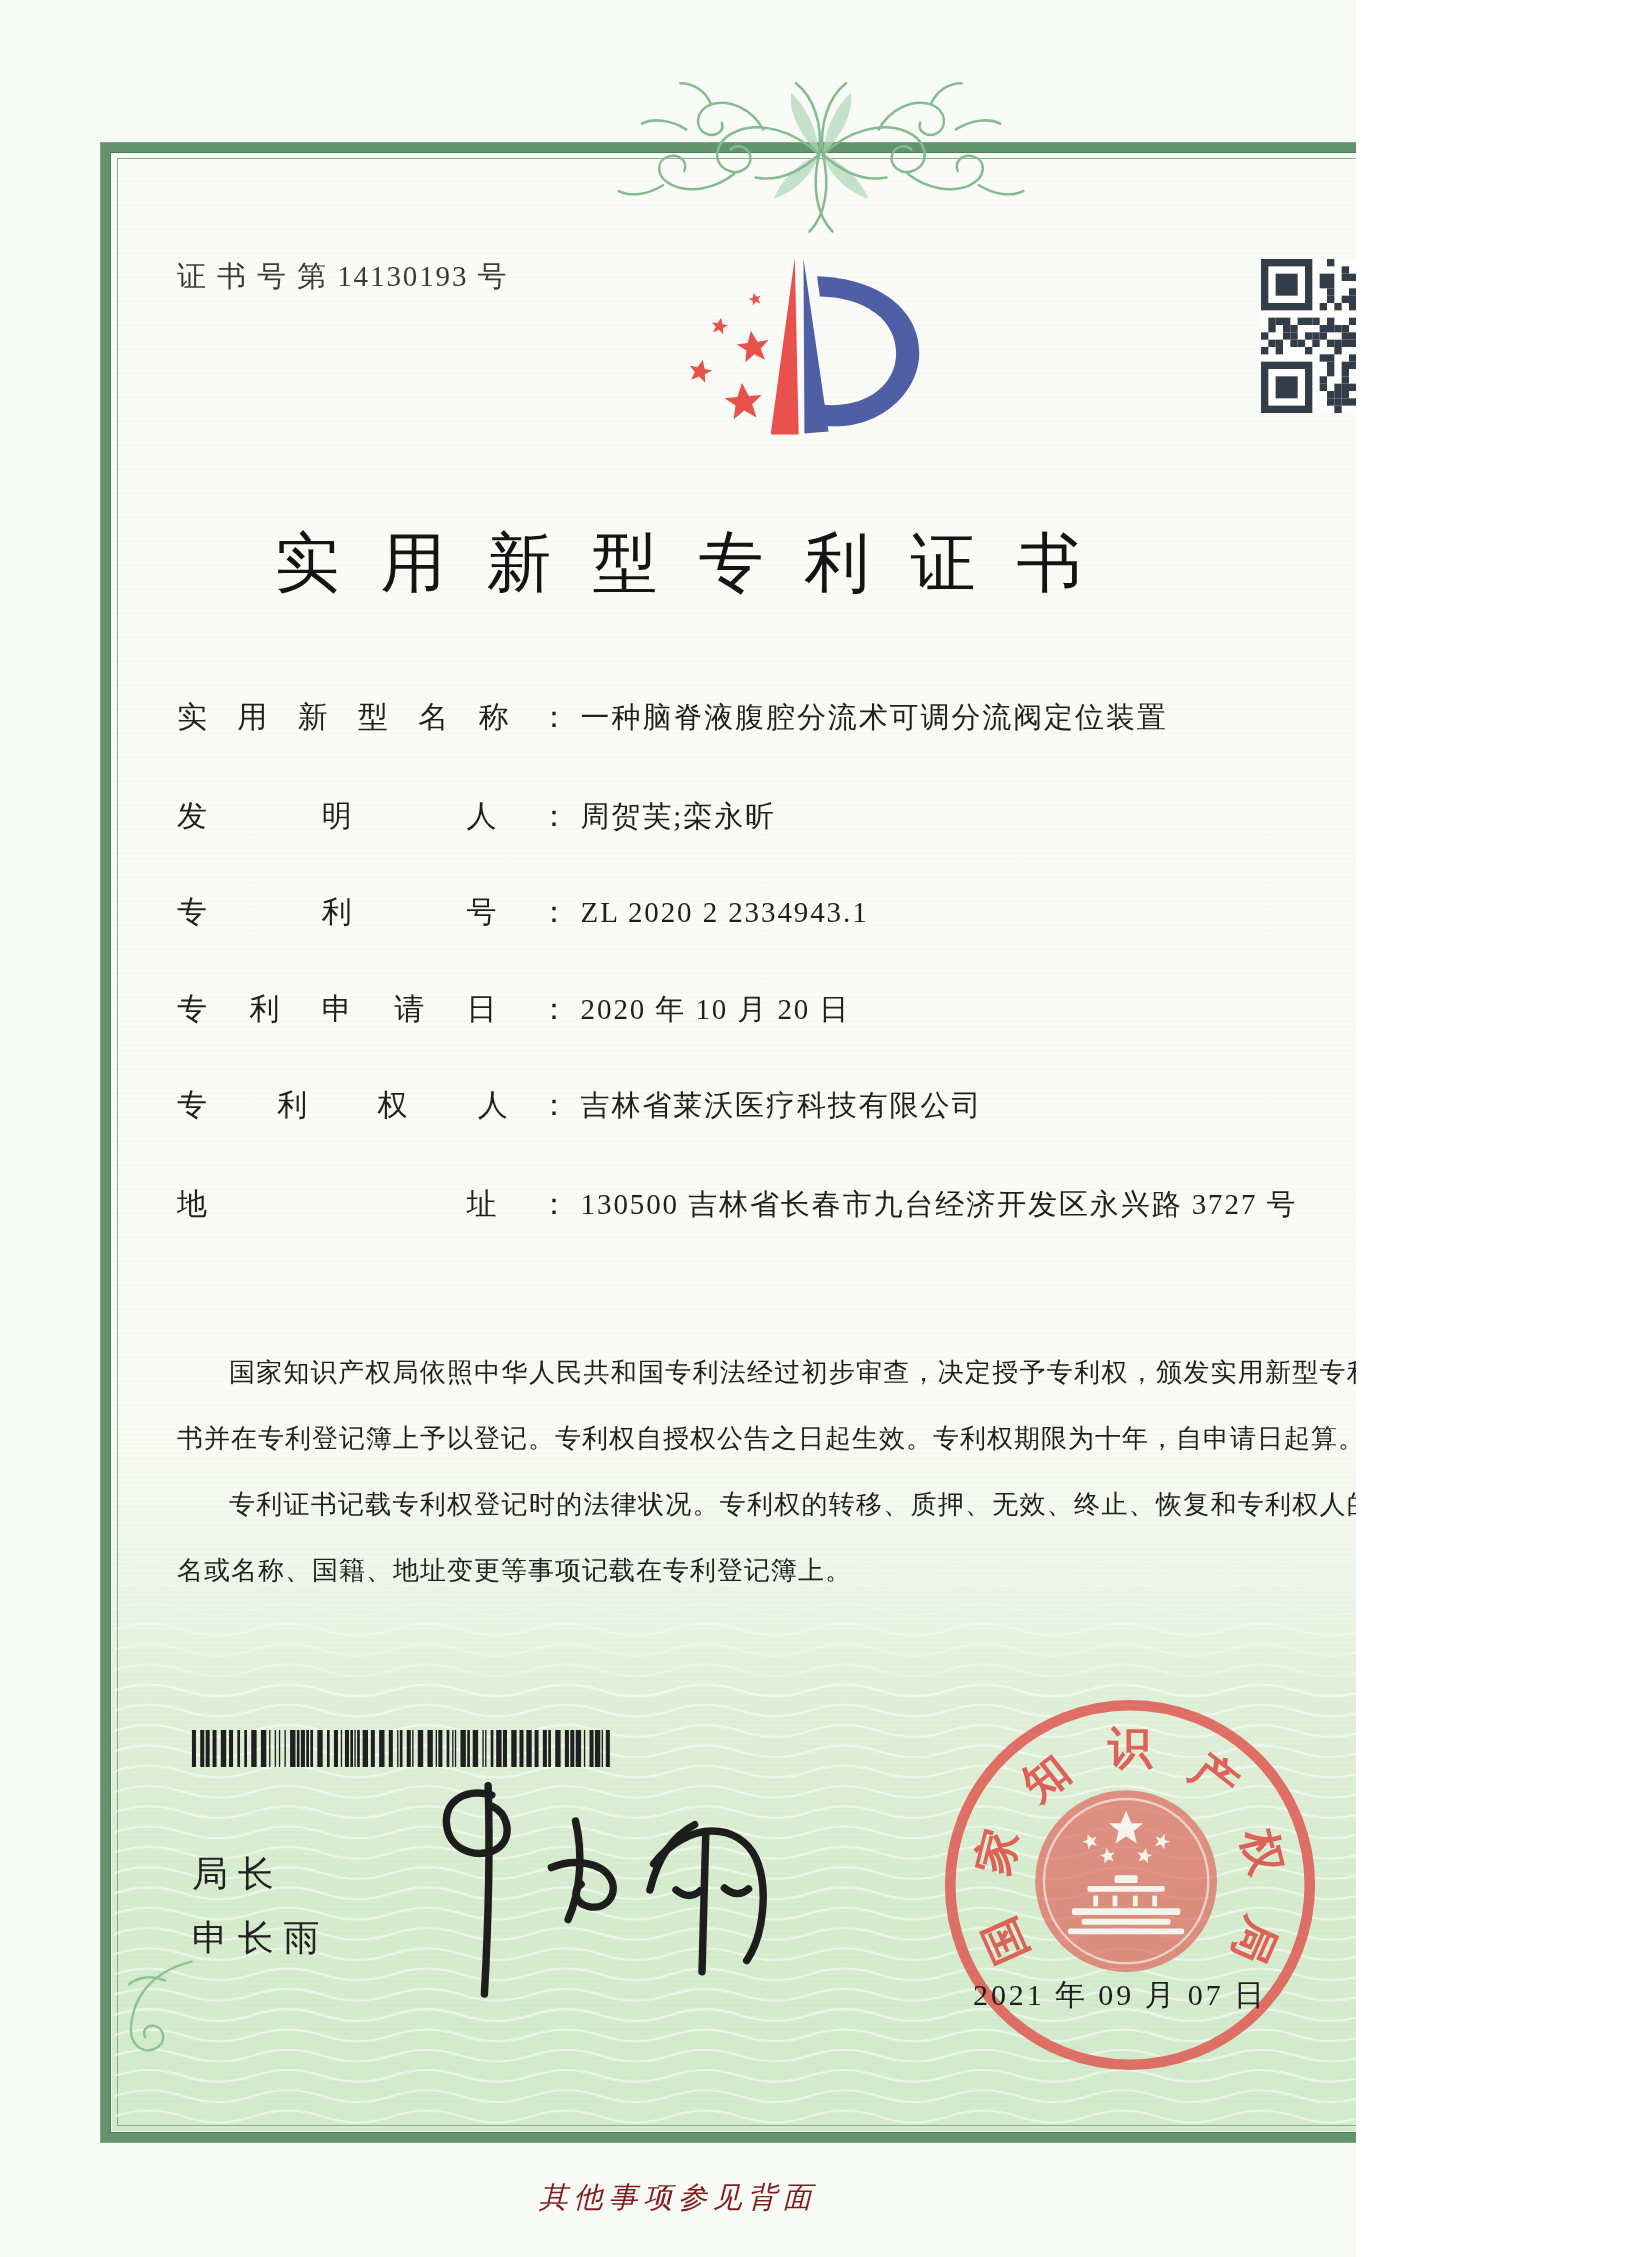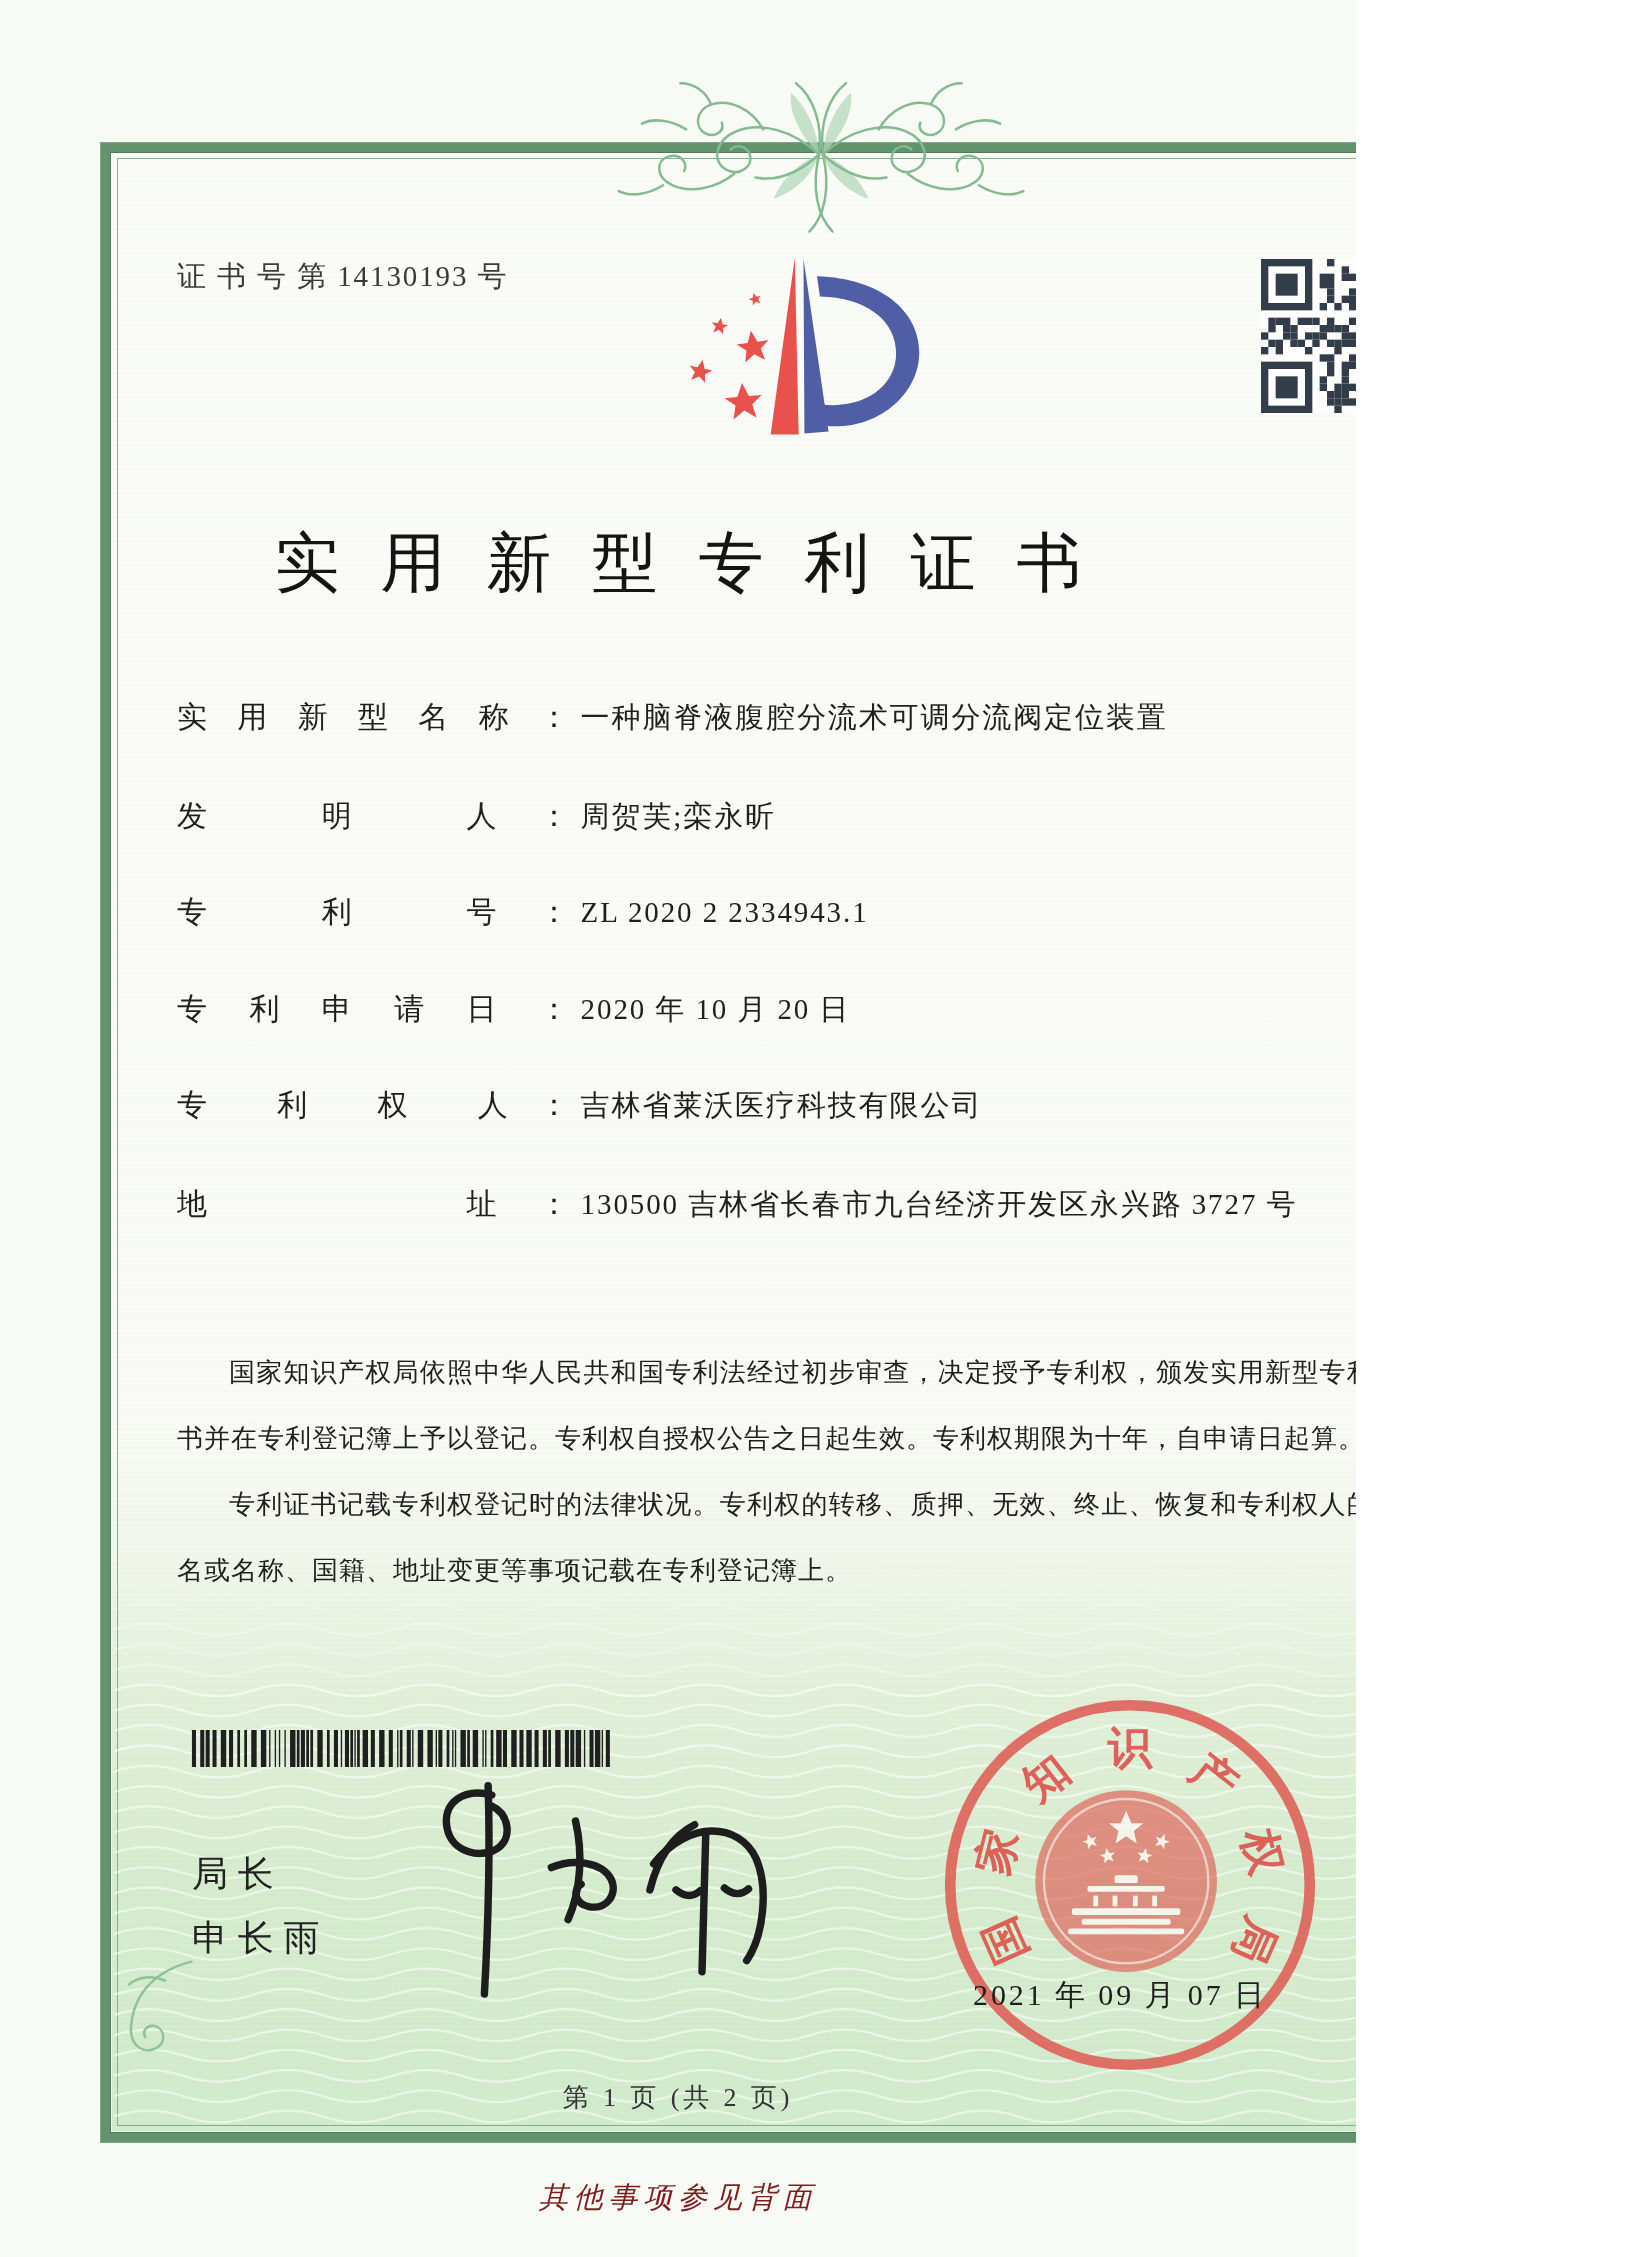--- a/index.html
+++ b/index.html
@@ -430,17 +430,16 @@
         <rect x="213" y="221" width="5" height="11"></rect>
           <rect x="233" y="221" width="5" height="11"></rect>
         <rect x="150" y="234" width="112" height="7" rx="2"></rect>
         <rect x="160" y="245" width="92" height="6" rx="2"></rect>
         <rect x="146" y="255" width="120" height="6" rx="2"></rect>
       </g>
     </g>
   </svg>
   <div class="seal-date">2021 年 09 月 07 日</div>
 
-  <div class="page-info">第 1 页 (共 2 页)</div>
   <div class="back-note">其他事项参见背面</div>
 
 </div>
 
 
 </body></html>

